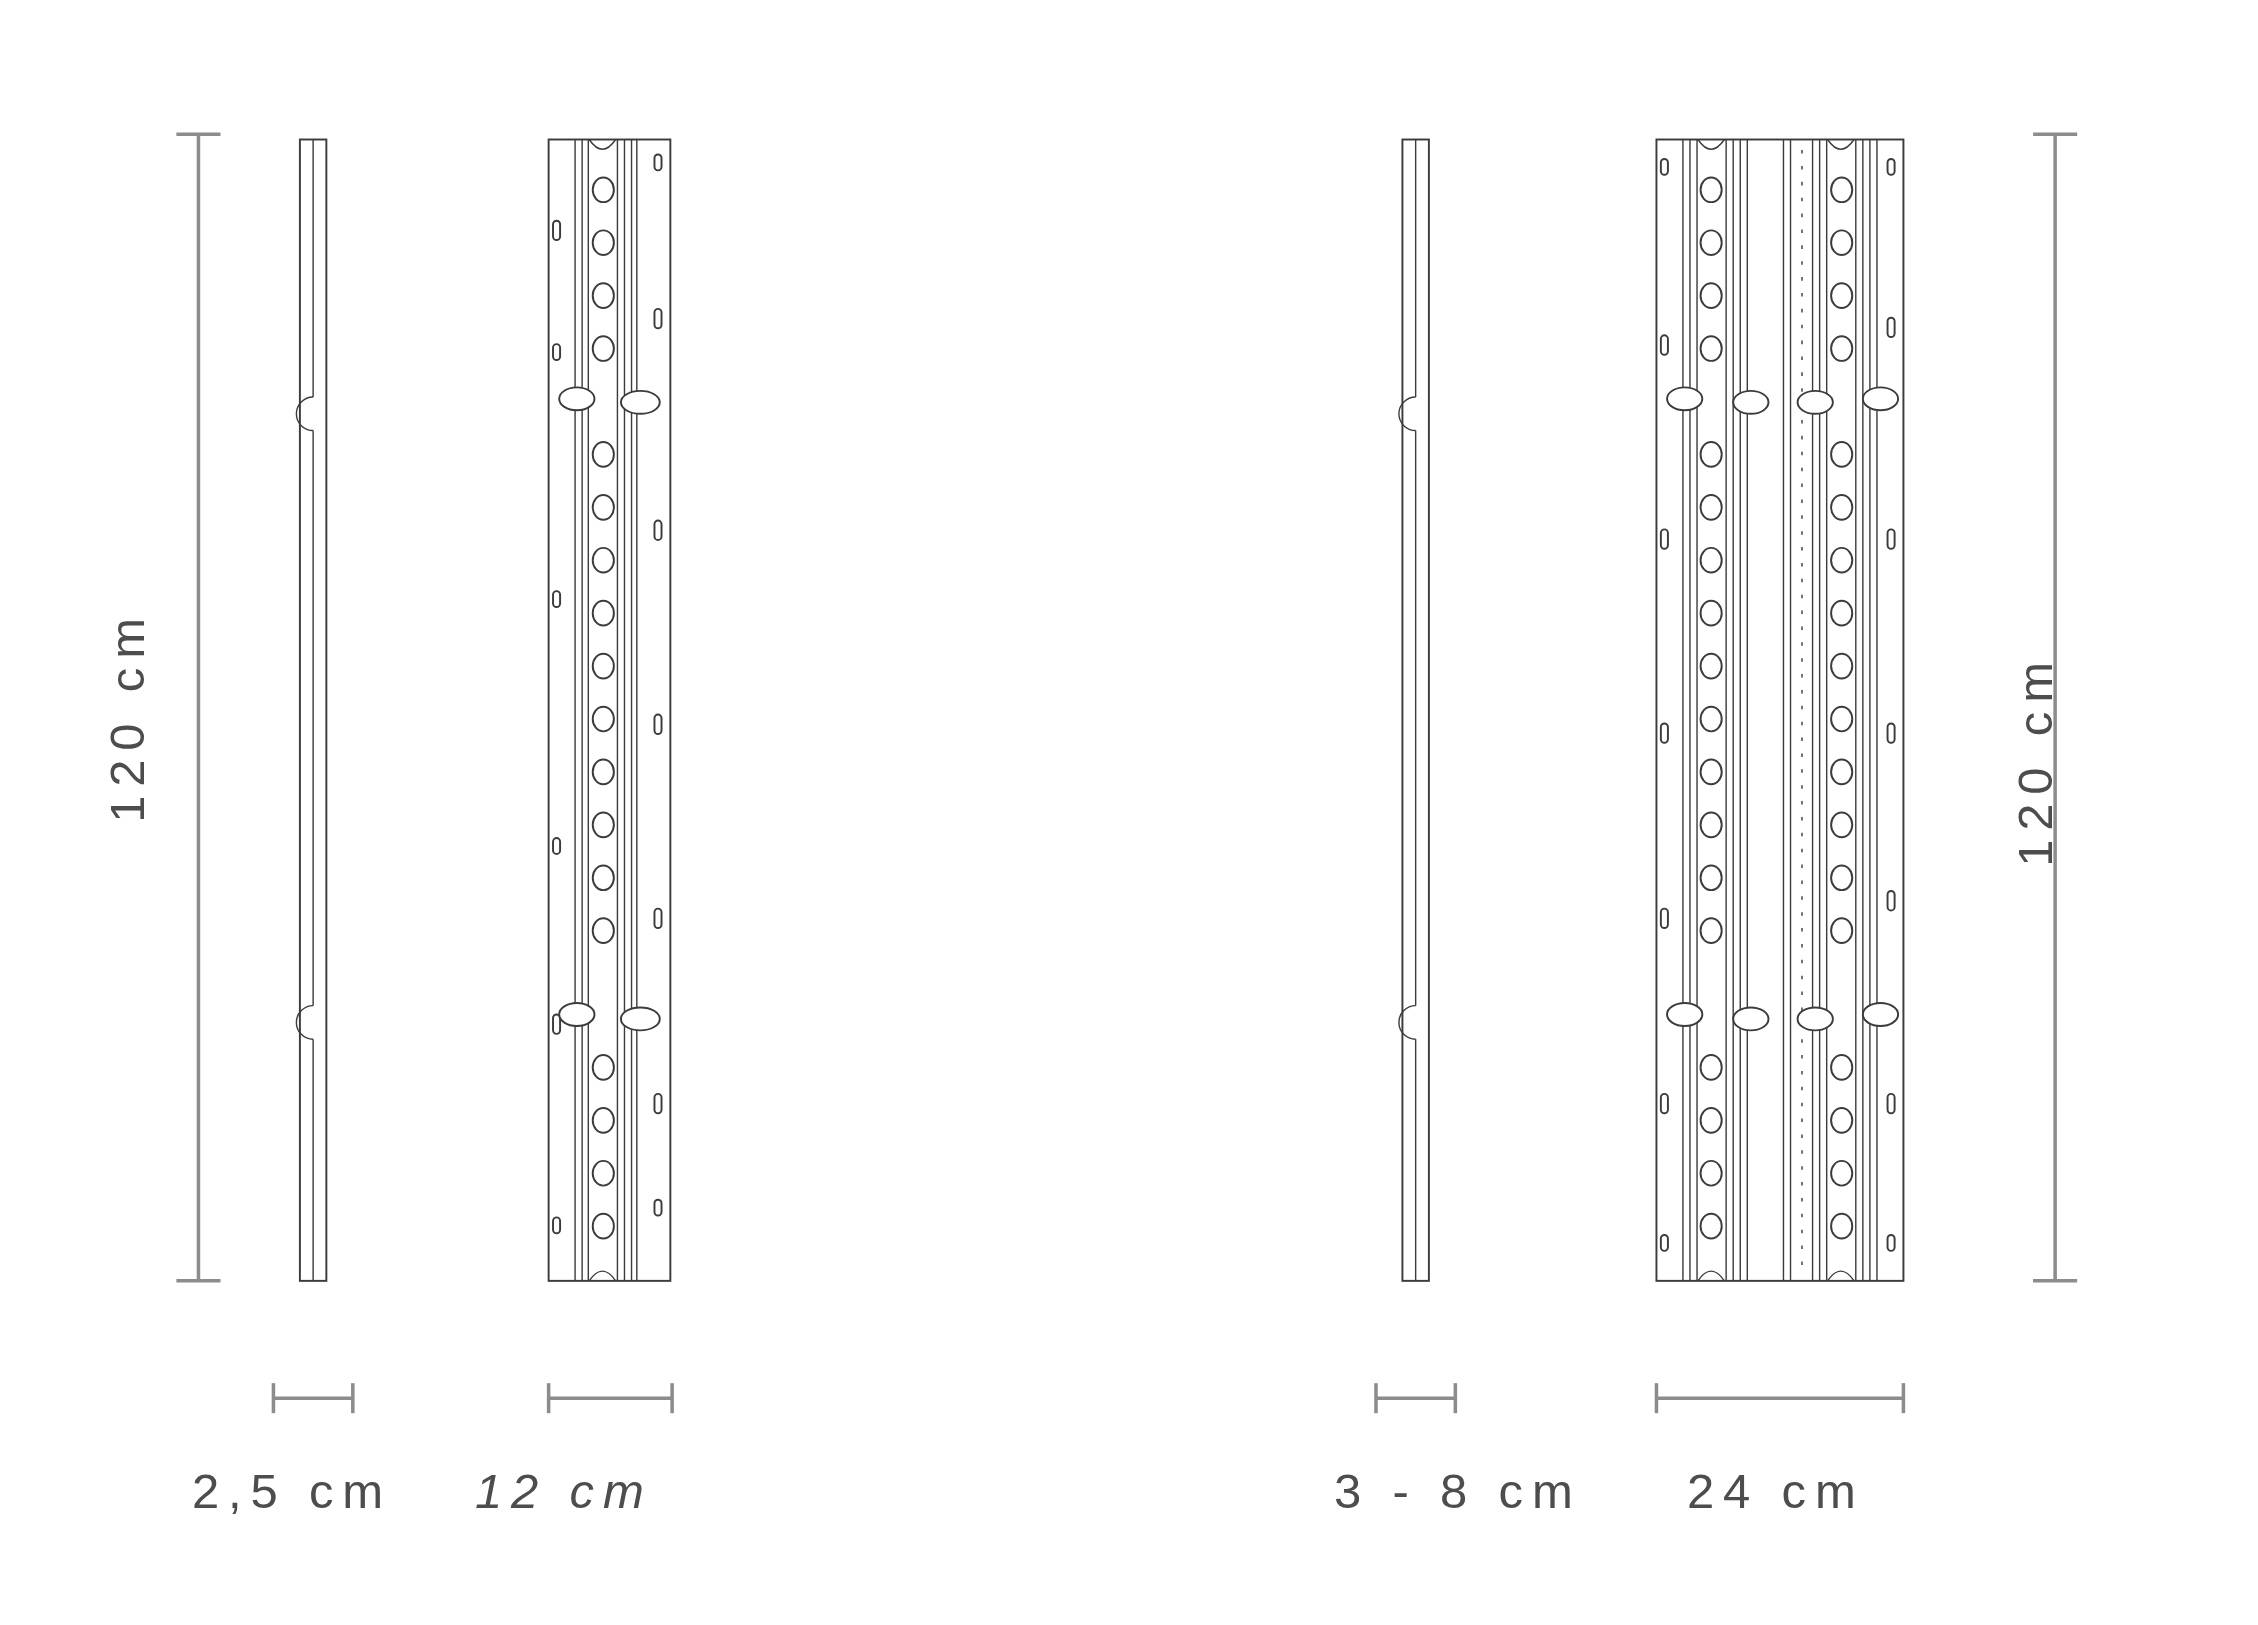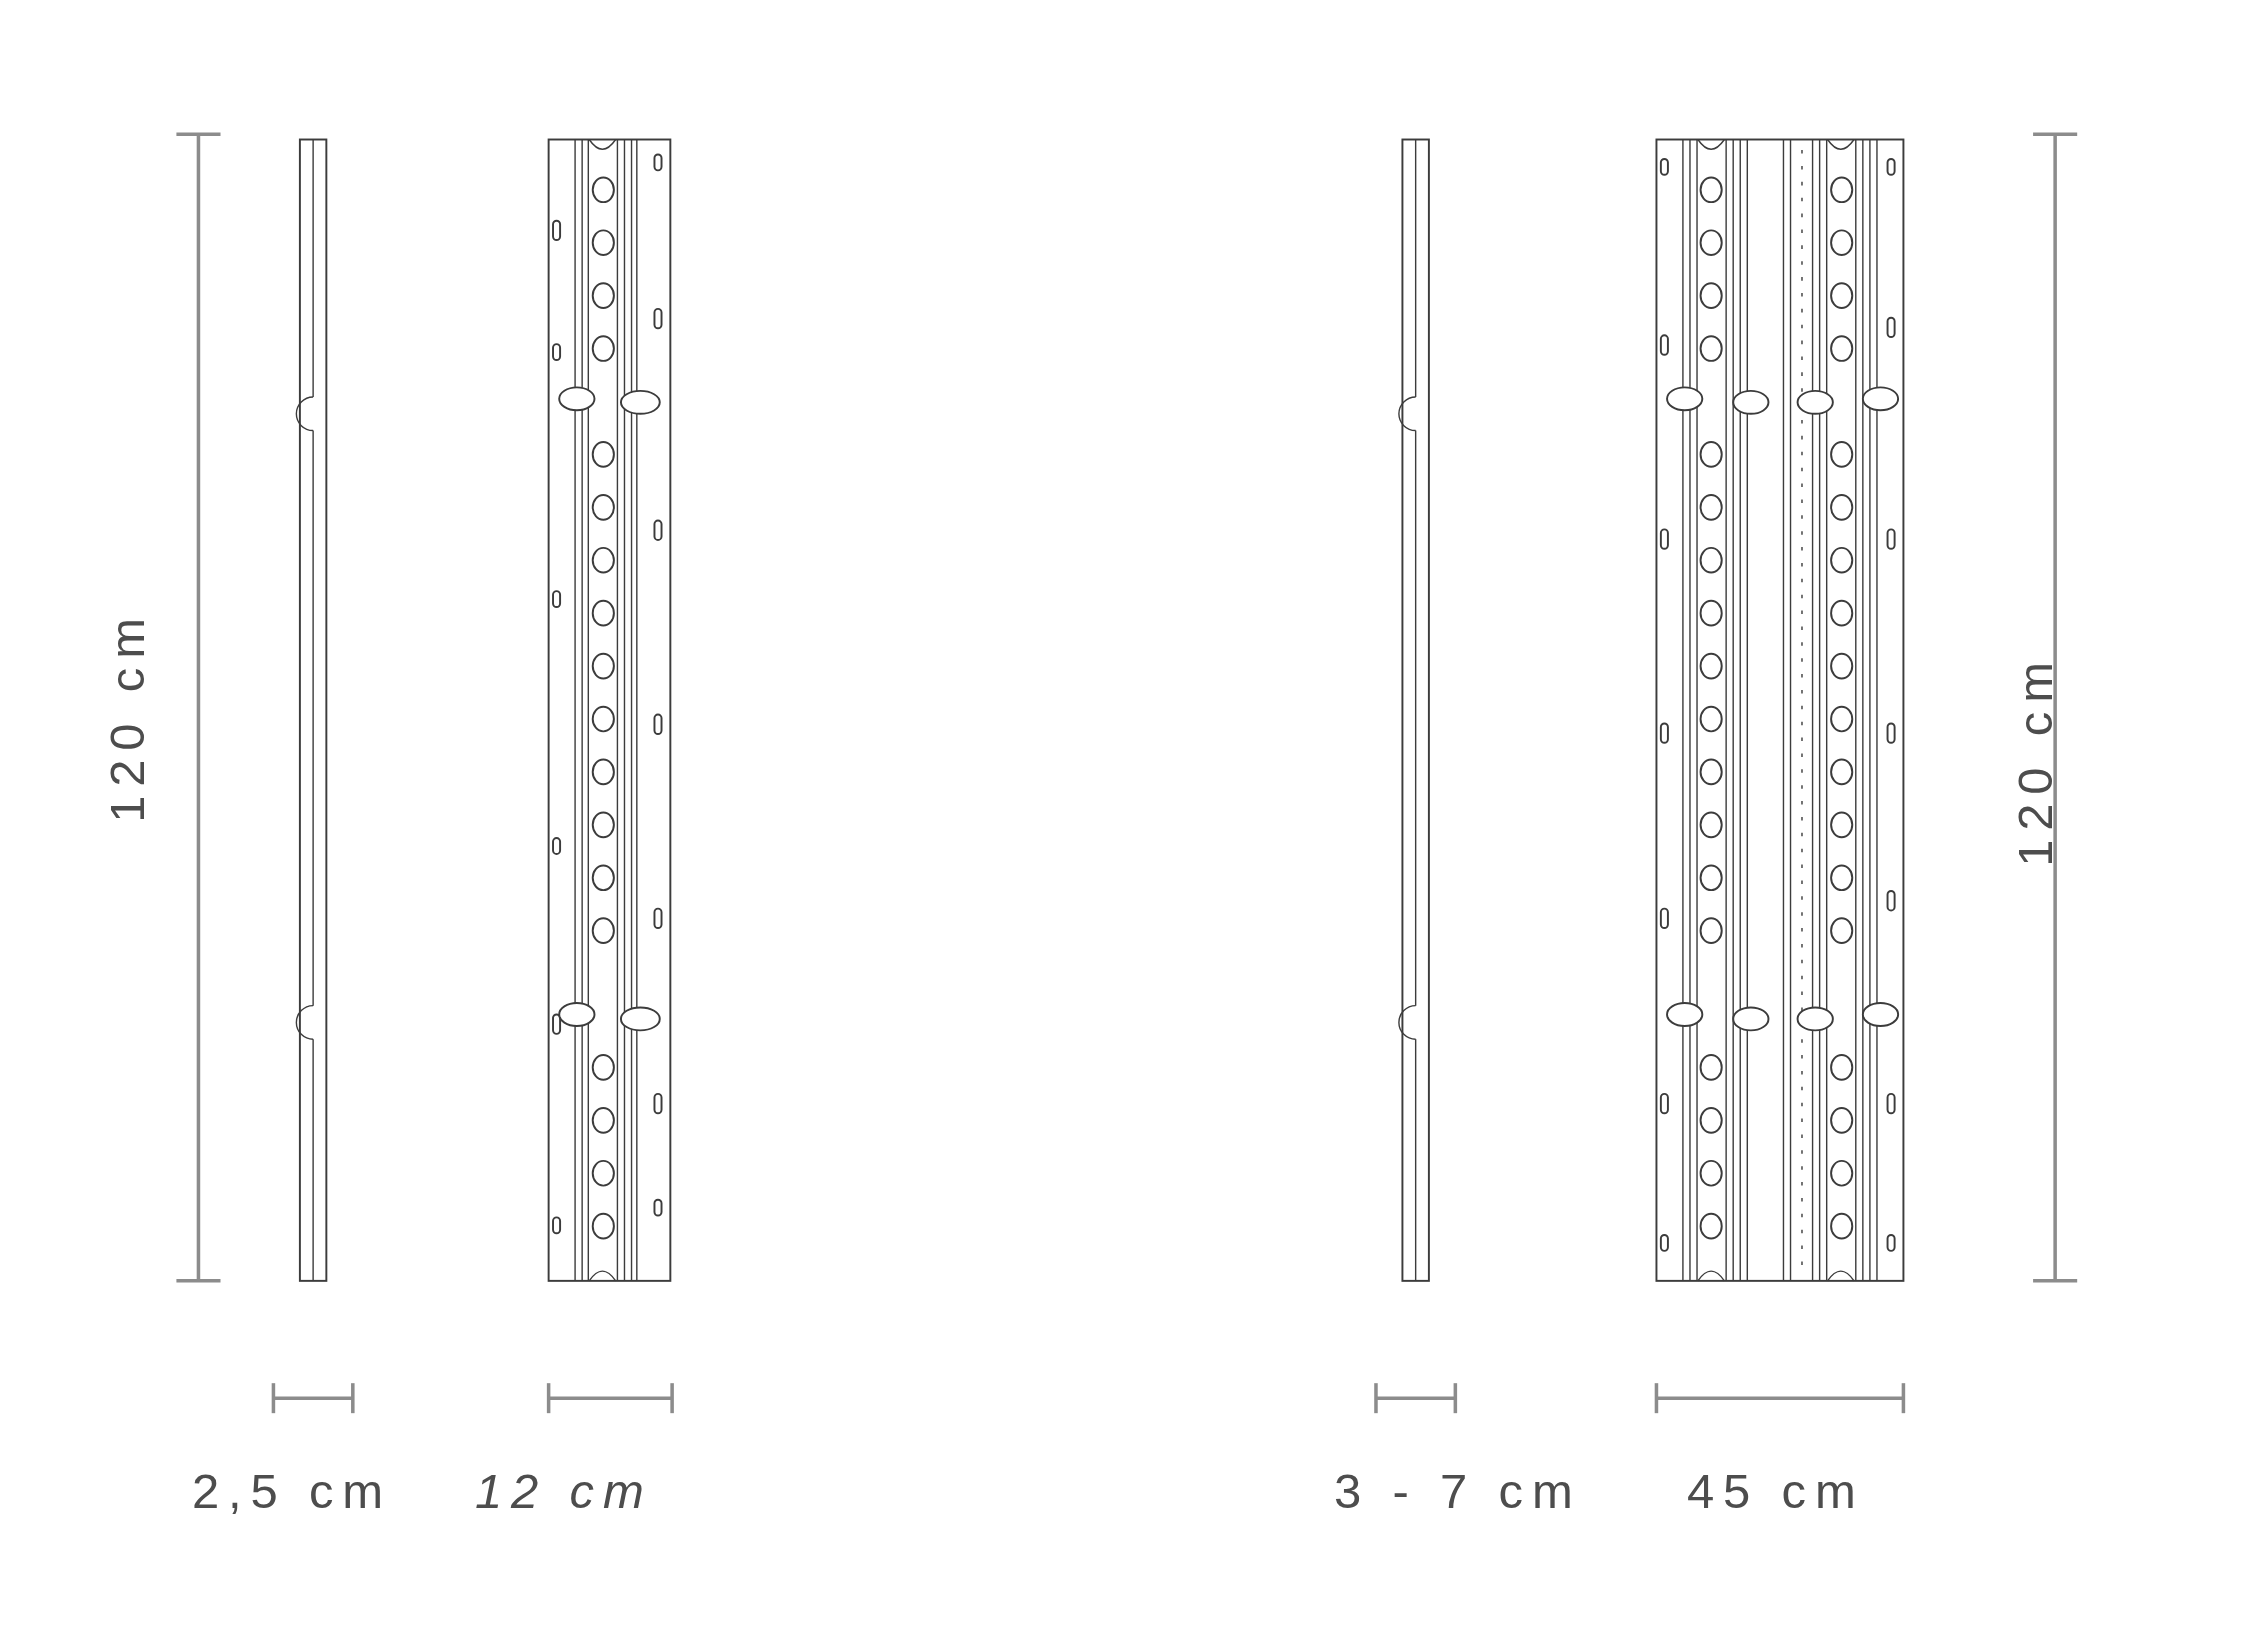--- a/index.html
+++ b/index.html
@@ -293,18 +293,18 @@
   </svg>
 
   <div class="dim-label dim-vertical rot-left" style="left: 12.4px; top: 688px; width: 229px; text-align: center;">120 cm</div>
 
   <div class="dim-label dim-vertical rot-left" style="left: 1920px; top: 732px; width: 229px; text-align: center;">120 cm</div>
 
   <div class="dim-label dim-horizontal" style="left: 192px; top: 1463px;">2,5 cm</div>
 
   <div class="dim-label dim-horizontal" style="left: 475px; top: 1463px; font-style: italic;">12 cm</div>
 
-  <div class="dim-label dim-horizontal" style="left: 1334px; top: 1463px;">3 - 7 cm</div>
-
-  <div class="dim-label dim-horizontal" style="left: 1687px; top: 1463px;">45 cm</div>
+  <div class="dim-label dim-horizontal" style="left: 1334px; top: 1463px;">3 - 8 cm</div>
+
+  <div class="dim-label dim-horizontal" style="left: 1687px; top: 1463px;">24 cm</div>
 
 </div>
 
 
 </body></html>

